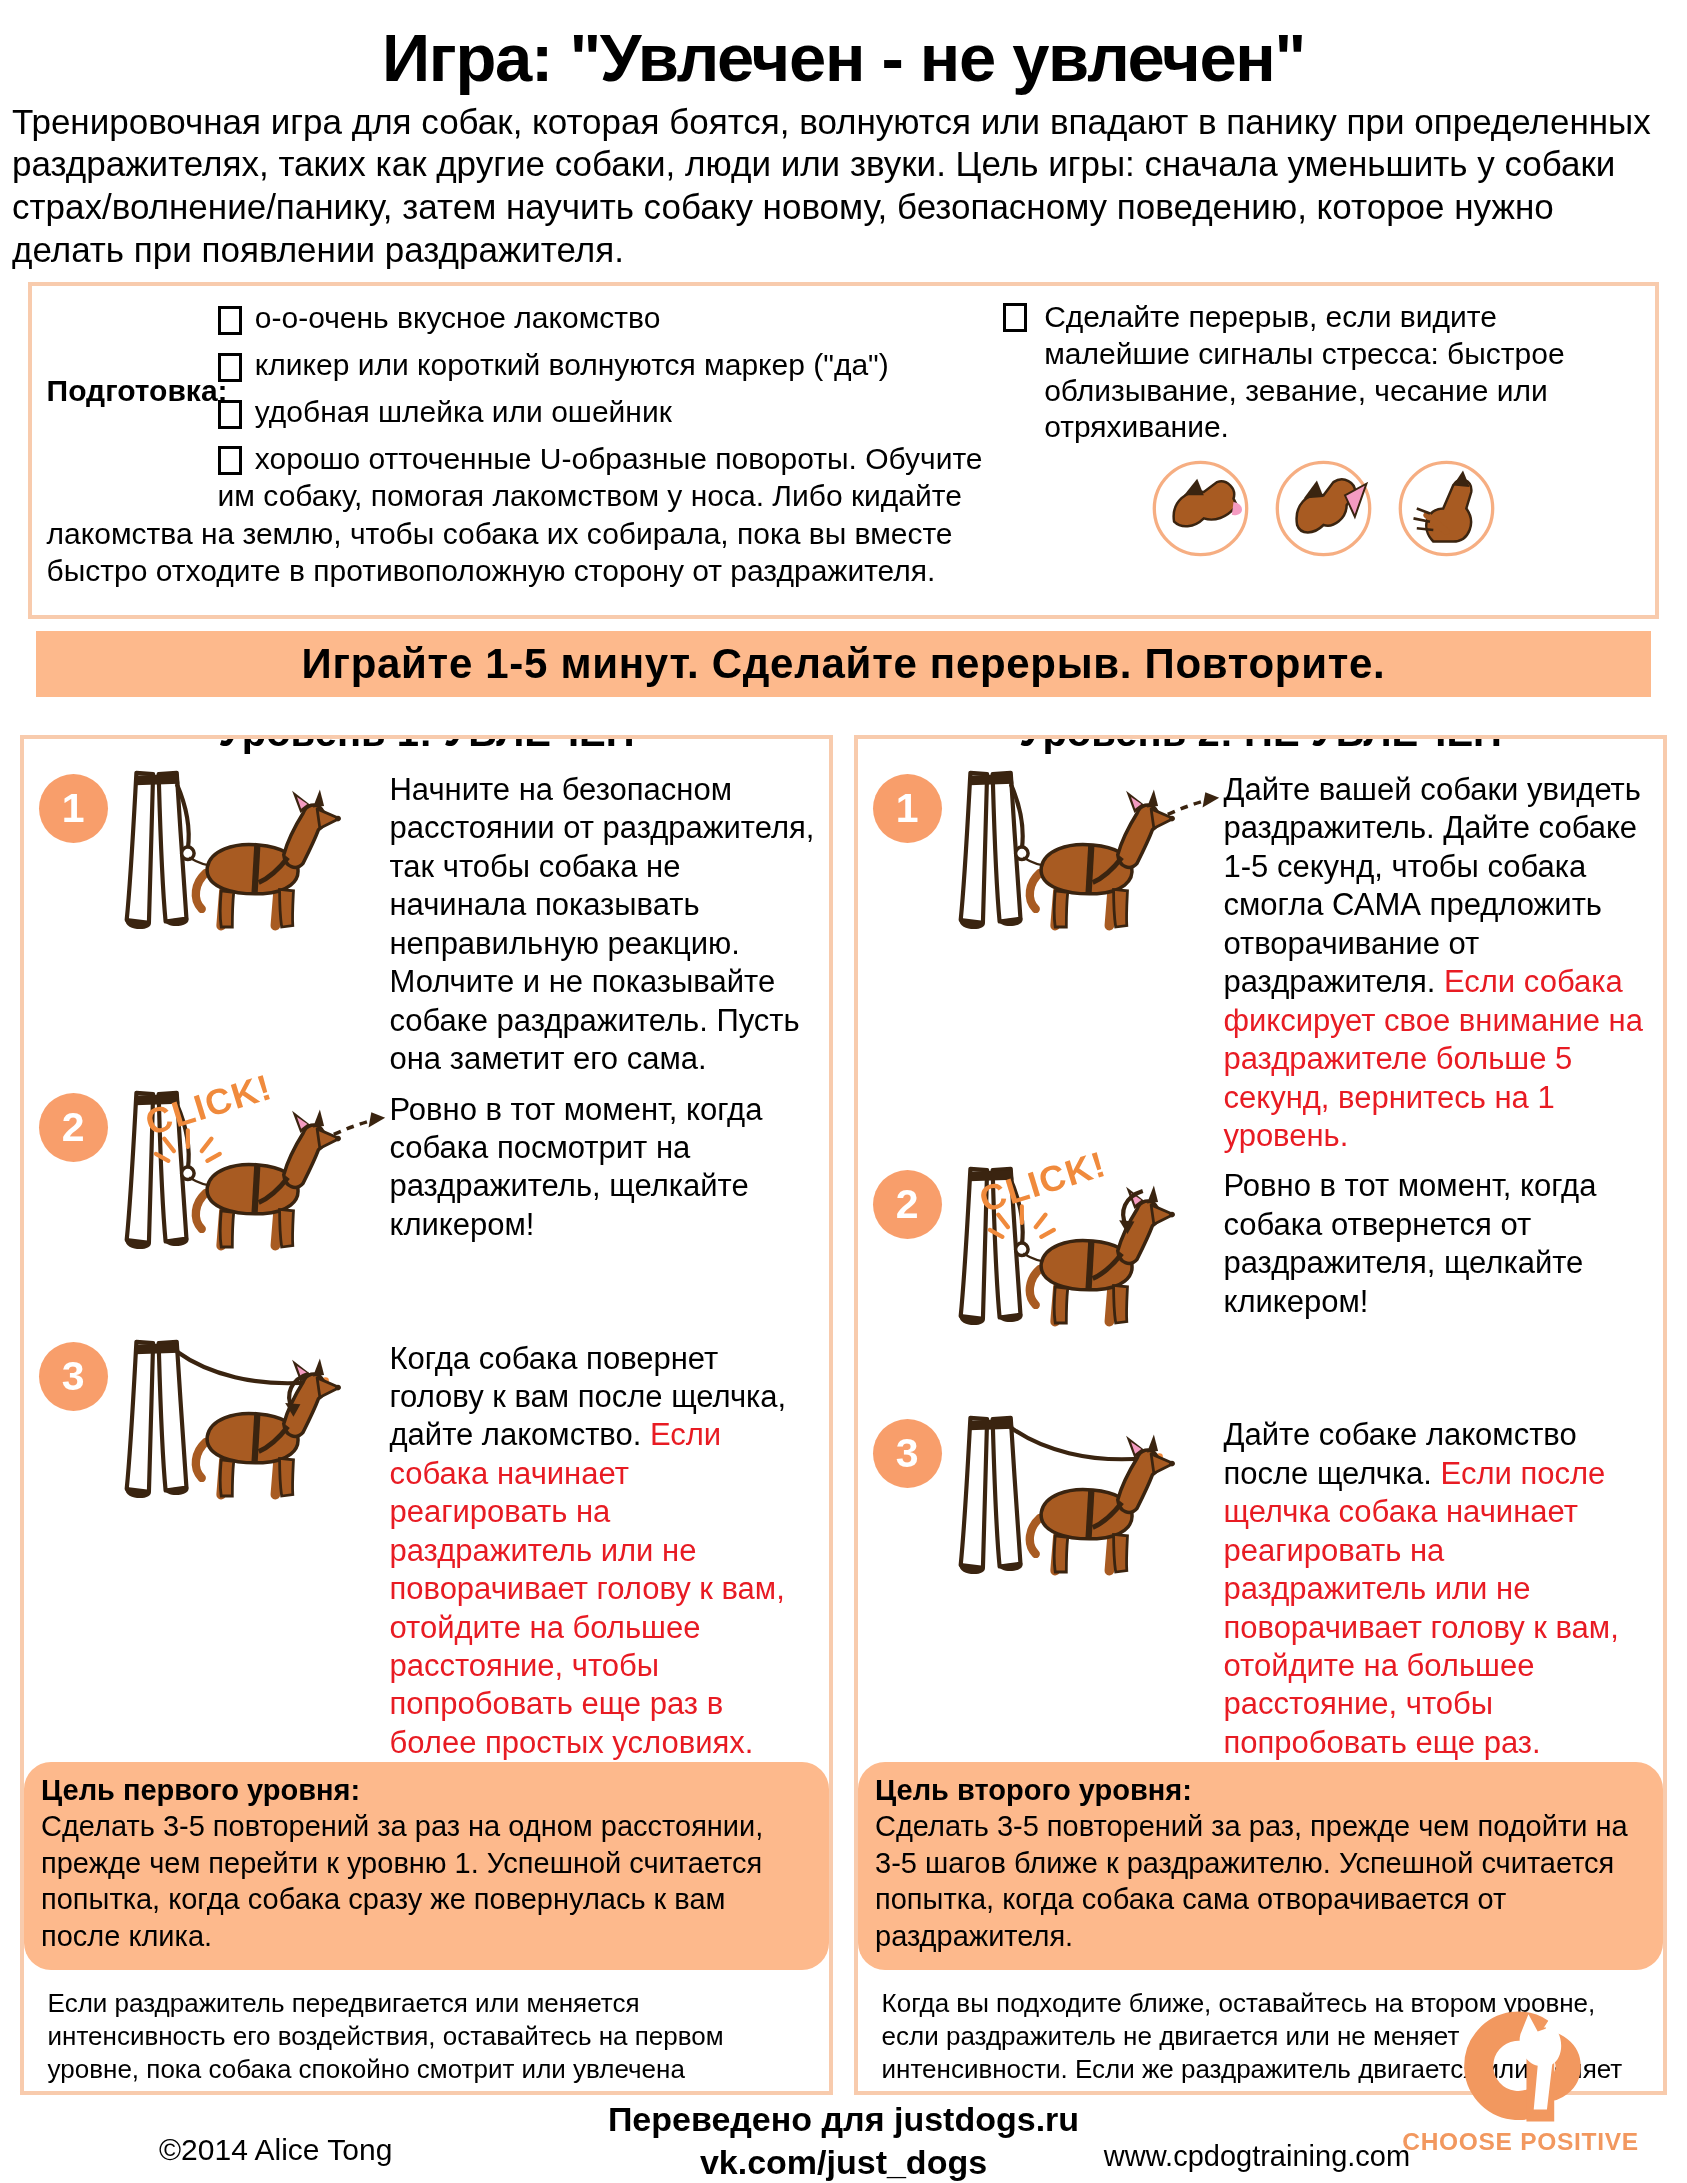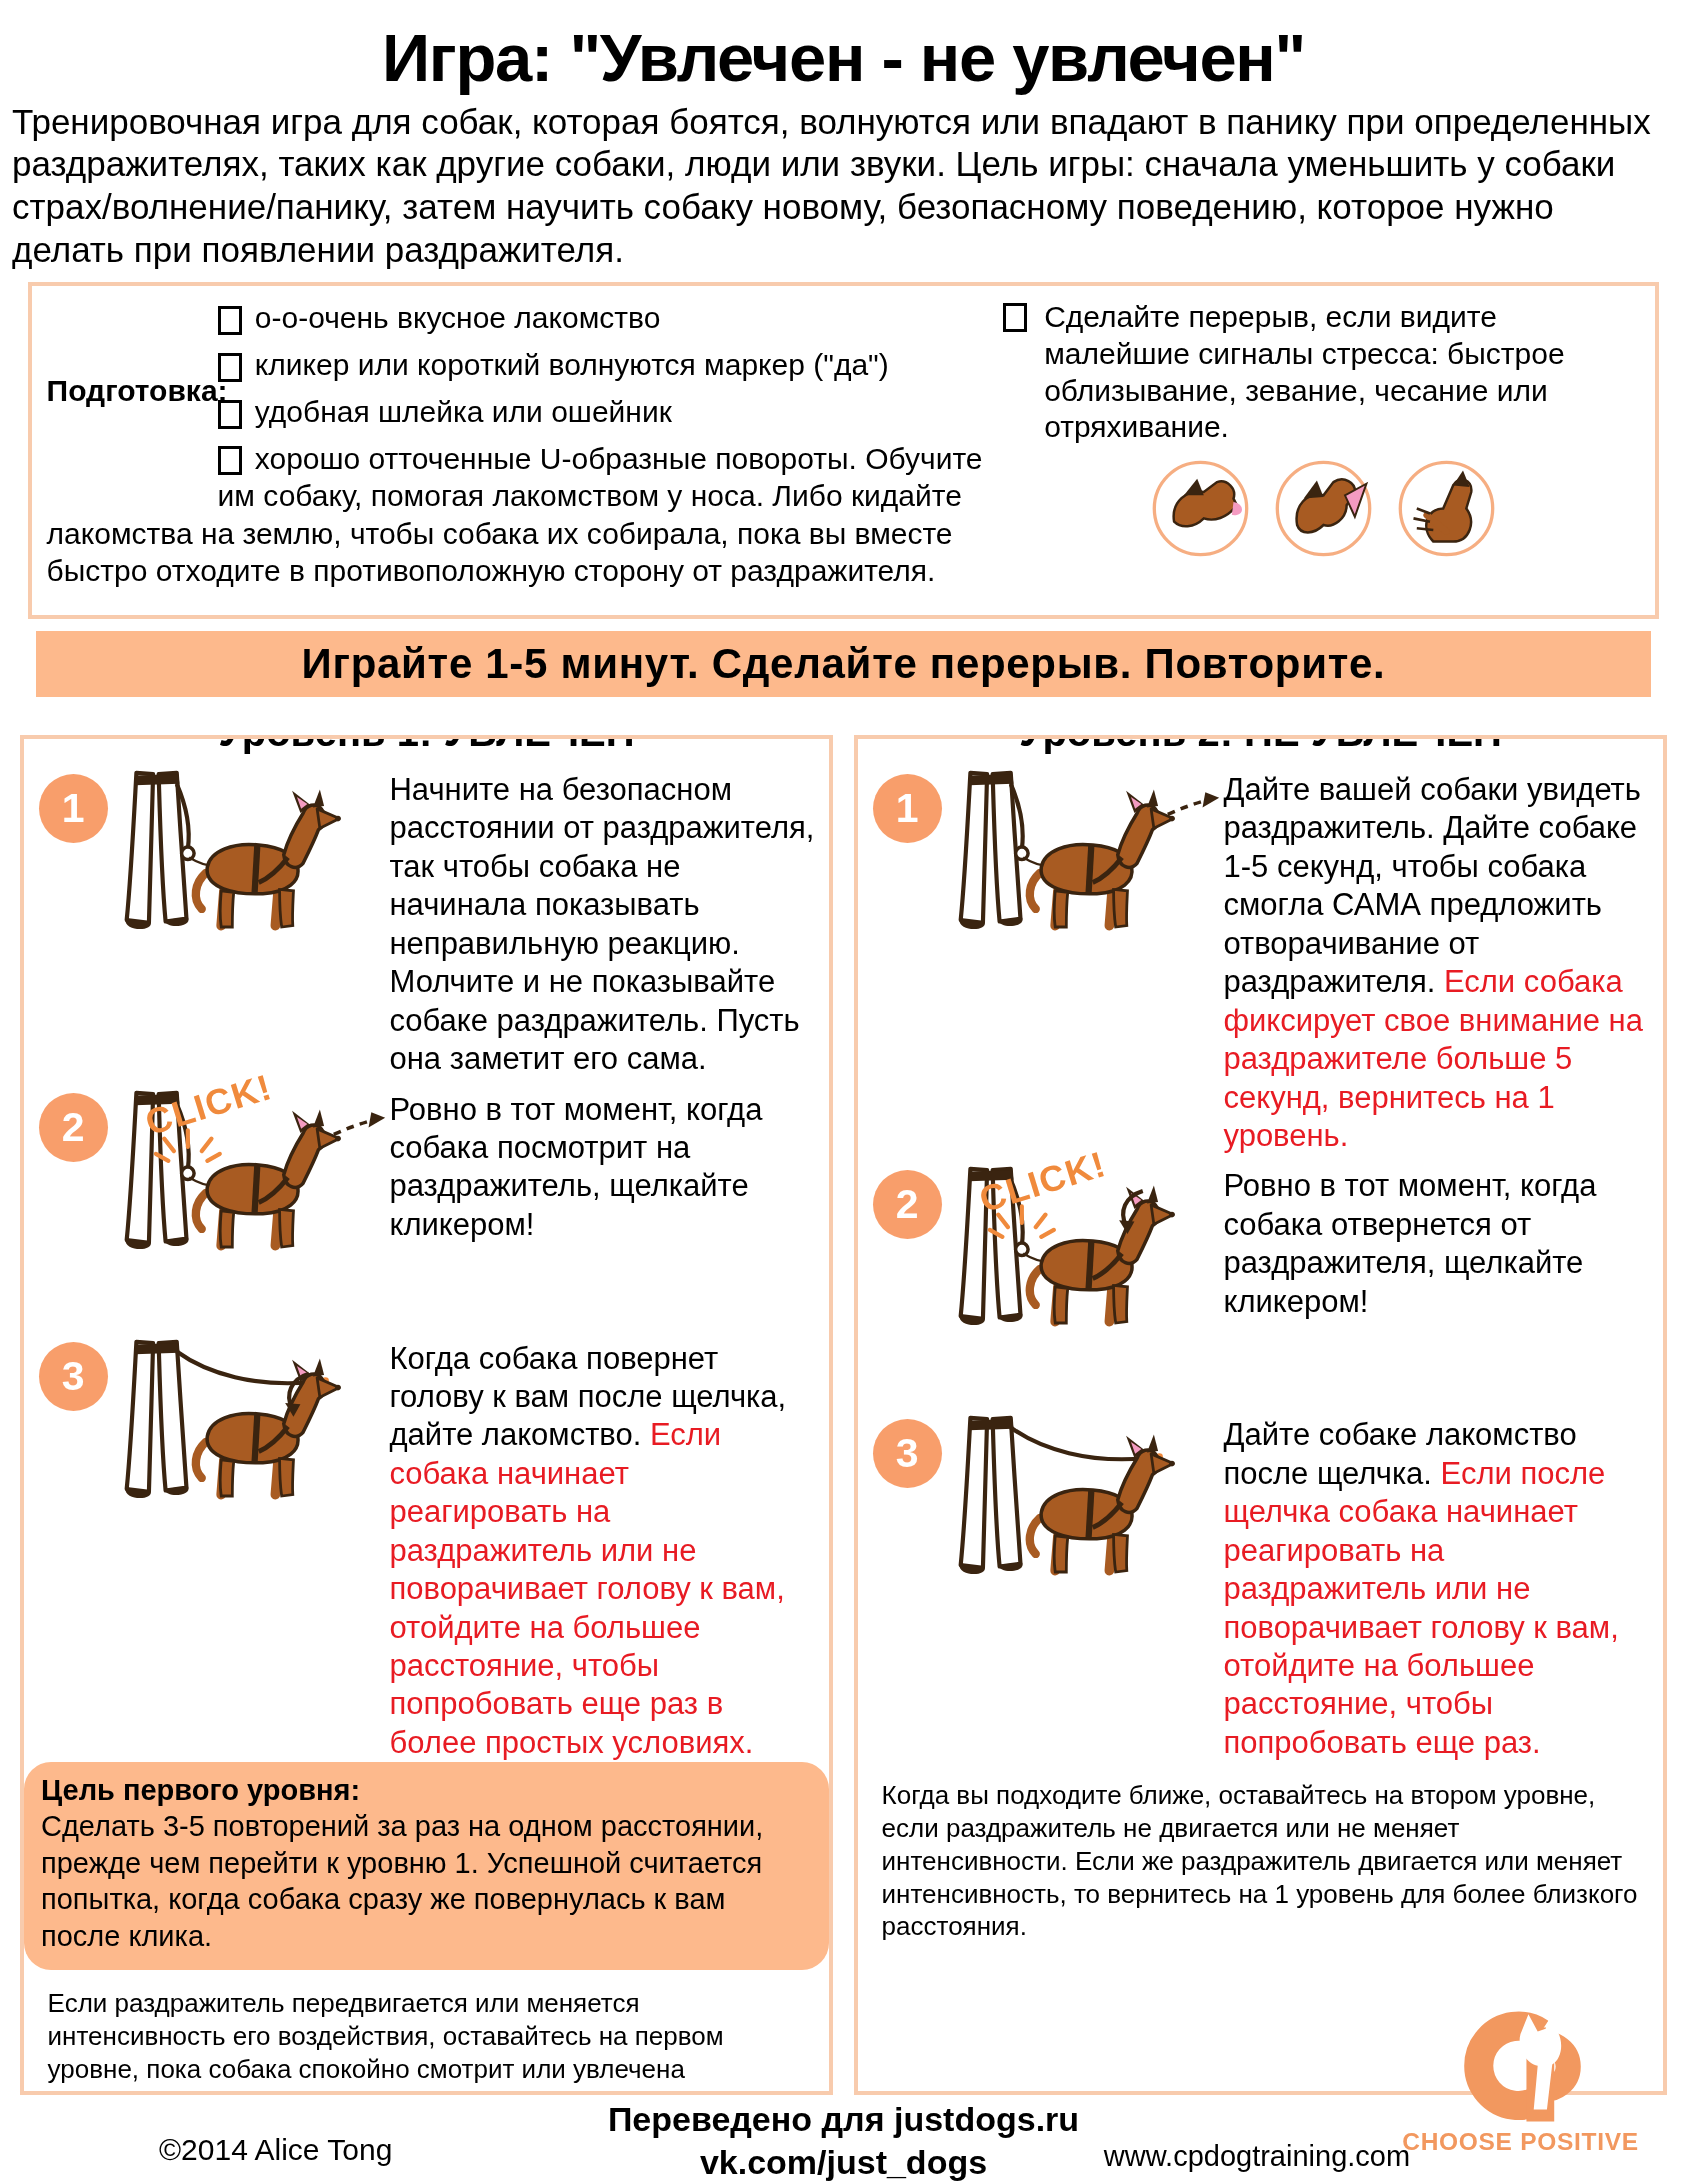--- a/index.html
+++ b/index.html
@@ -303,20 +303,24 @@
             <use href="#g-arm-treat"></use>
             <use href="#g-dog" transform="translate(118,38)"></use>
           </svg>
         </div>
         <div class="txt">
           <span>Дайте собаке лакомство после щелчка.</span>
           <span class="red">Если после щелчка собака начинает реагировать на раздражитель или не поворачивает голову к вам, отойдите на большее расстояние, чтобы попробовать еще раз.</span>
         </div>
       </div>
 
+      <div class="goal push">
+        <span class="goal-title">Цель второго уровня:</span>
+        <span>Сделать 3-5 повторений за раз, прежде чем подойти на 3-5 шагов ближе к раздражителю. Успешной считается попытка, когда собака сама отворачивается от раздражителя.</span>
+      </div>
       <div class="note">Когда вы подходите ближе, оставайтесь на втором уровне, если раздражитель не двигается или не меняет интенсивности. Если же раздражитель двигается или меняет интенсивность, то вернитесь на 1 уровень для более близкого расстояния.</div>
     </div>
   </div>
 
   <div class="footer">
     <div class="copyright">©2014 Alice Tong</div>
     <div class="trans">
       <div>Переведено для justdogs.ru</div>
       <div>vk.com/just_dogs</div>
     </div>

